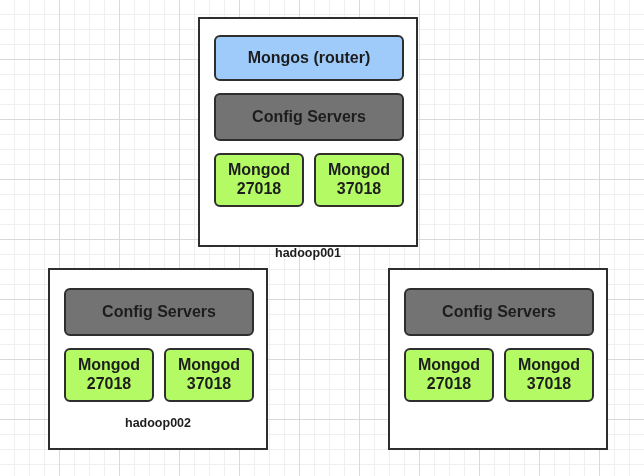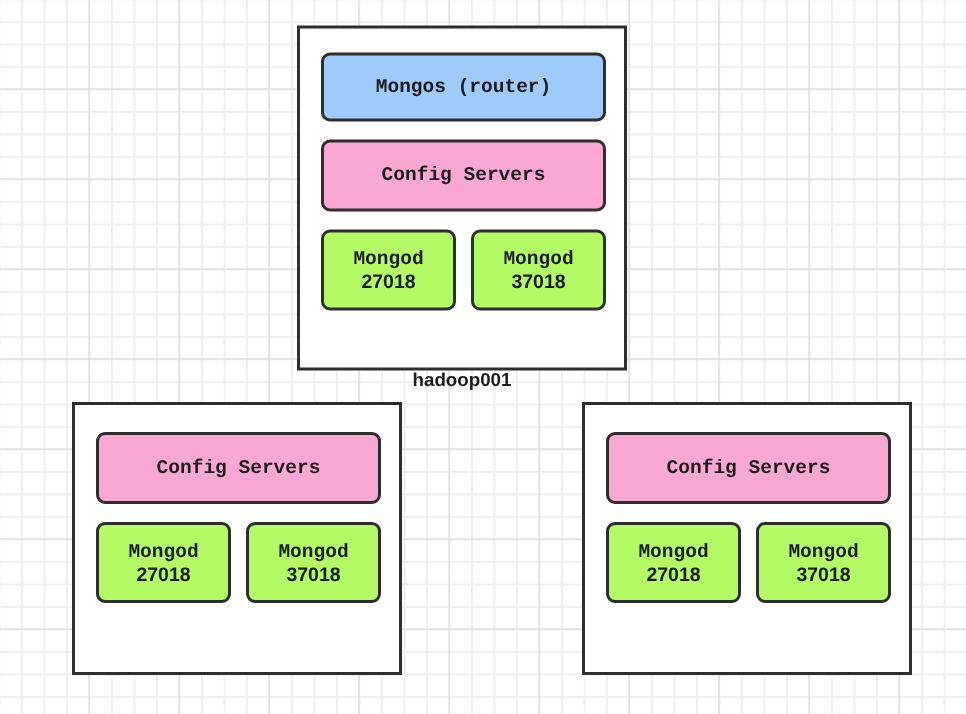--- a/index.html
+++ b/index.html
@@ -49,25 +49,25 @@
     border-radius: 6px;
     display: flex;
     align-items: center;
     justify-content: center;
     text-align: center;
     color: #1d1d1d;
     font-weight: bold;
     line-height: 1.18;
   }
   .svc.router  { background: #9ecbfa; }
-  .svc.config  { background: #f9a8d4; }
+  .svc.config  { background: #737373; }
   .svc.mongod  { background: #b3fa65; }
 
-  .svc-title { font-size: 13px; font-family: Liberation Mono, monospace; }
-  .svc-port  { font-size: 13px; }
+  .svc-title { font-size: 16px; }
+  .svc-port  { font-size: 16px; }
   .svc-stack { display: flex; flex-direction: column; align-items: center; }
 
   
   .host-label {
     position: absolute;
     width: 100%;
     left: 0;
     text-align: center;
     font-size: 12.5px;
     font-weight: bold;
@@ -119,20 +119,21 @@
       </span>
     </div>
 
     <div class="svc mongod" style="left:114px; top:78px; width:90px; height:54px;">
       <span class="svc-stack">
         <span class="svc-title">Mongod</span>
         <span class="svc-port">37018</span>
       </span>
     </div>
 
+    <div class="host-label" style="top:146px;">hadoop002</div>
   </div>
 
   <div class="host" style="left:388px; top:268px; width:220px; height:182px;">
 
     <div class="svc config" style="left:14px; top:18px; width:190px; height:48px;">
       <span class="svc-title">Config Servers</span>
     </div>
 
     <div class="svc mongod" style="left:14px; top:78px; width:90px; height:54px;">
       <span class="svc-stack">

